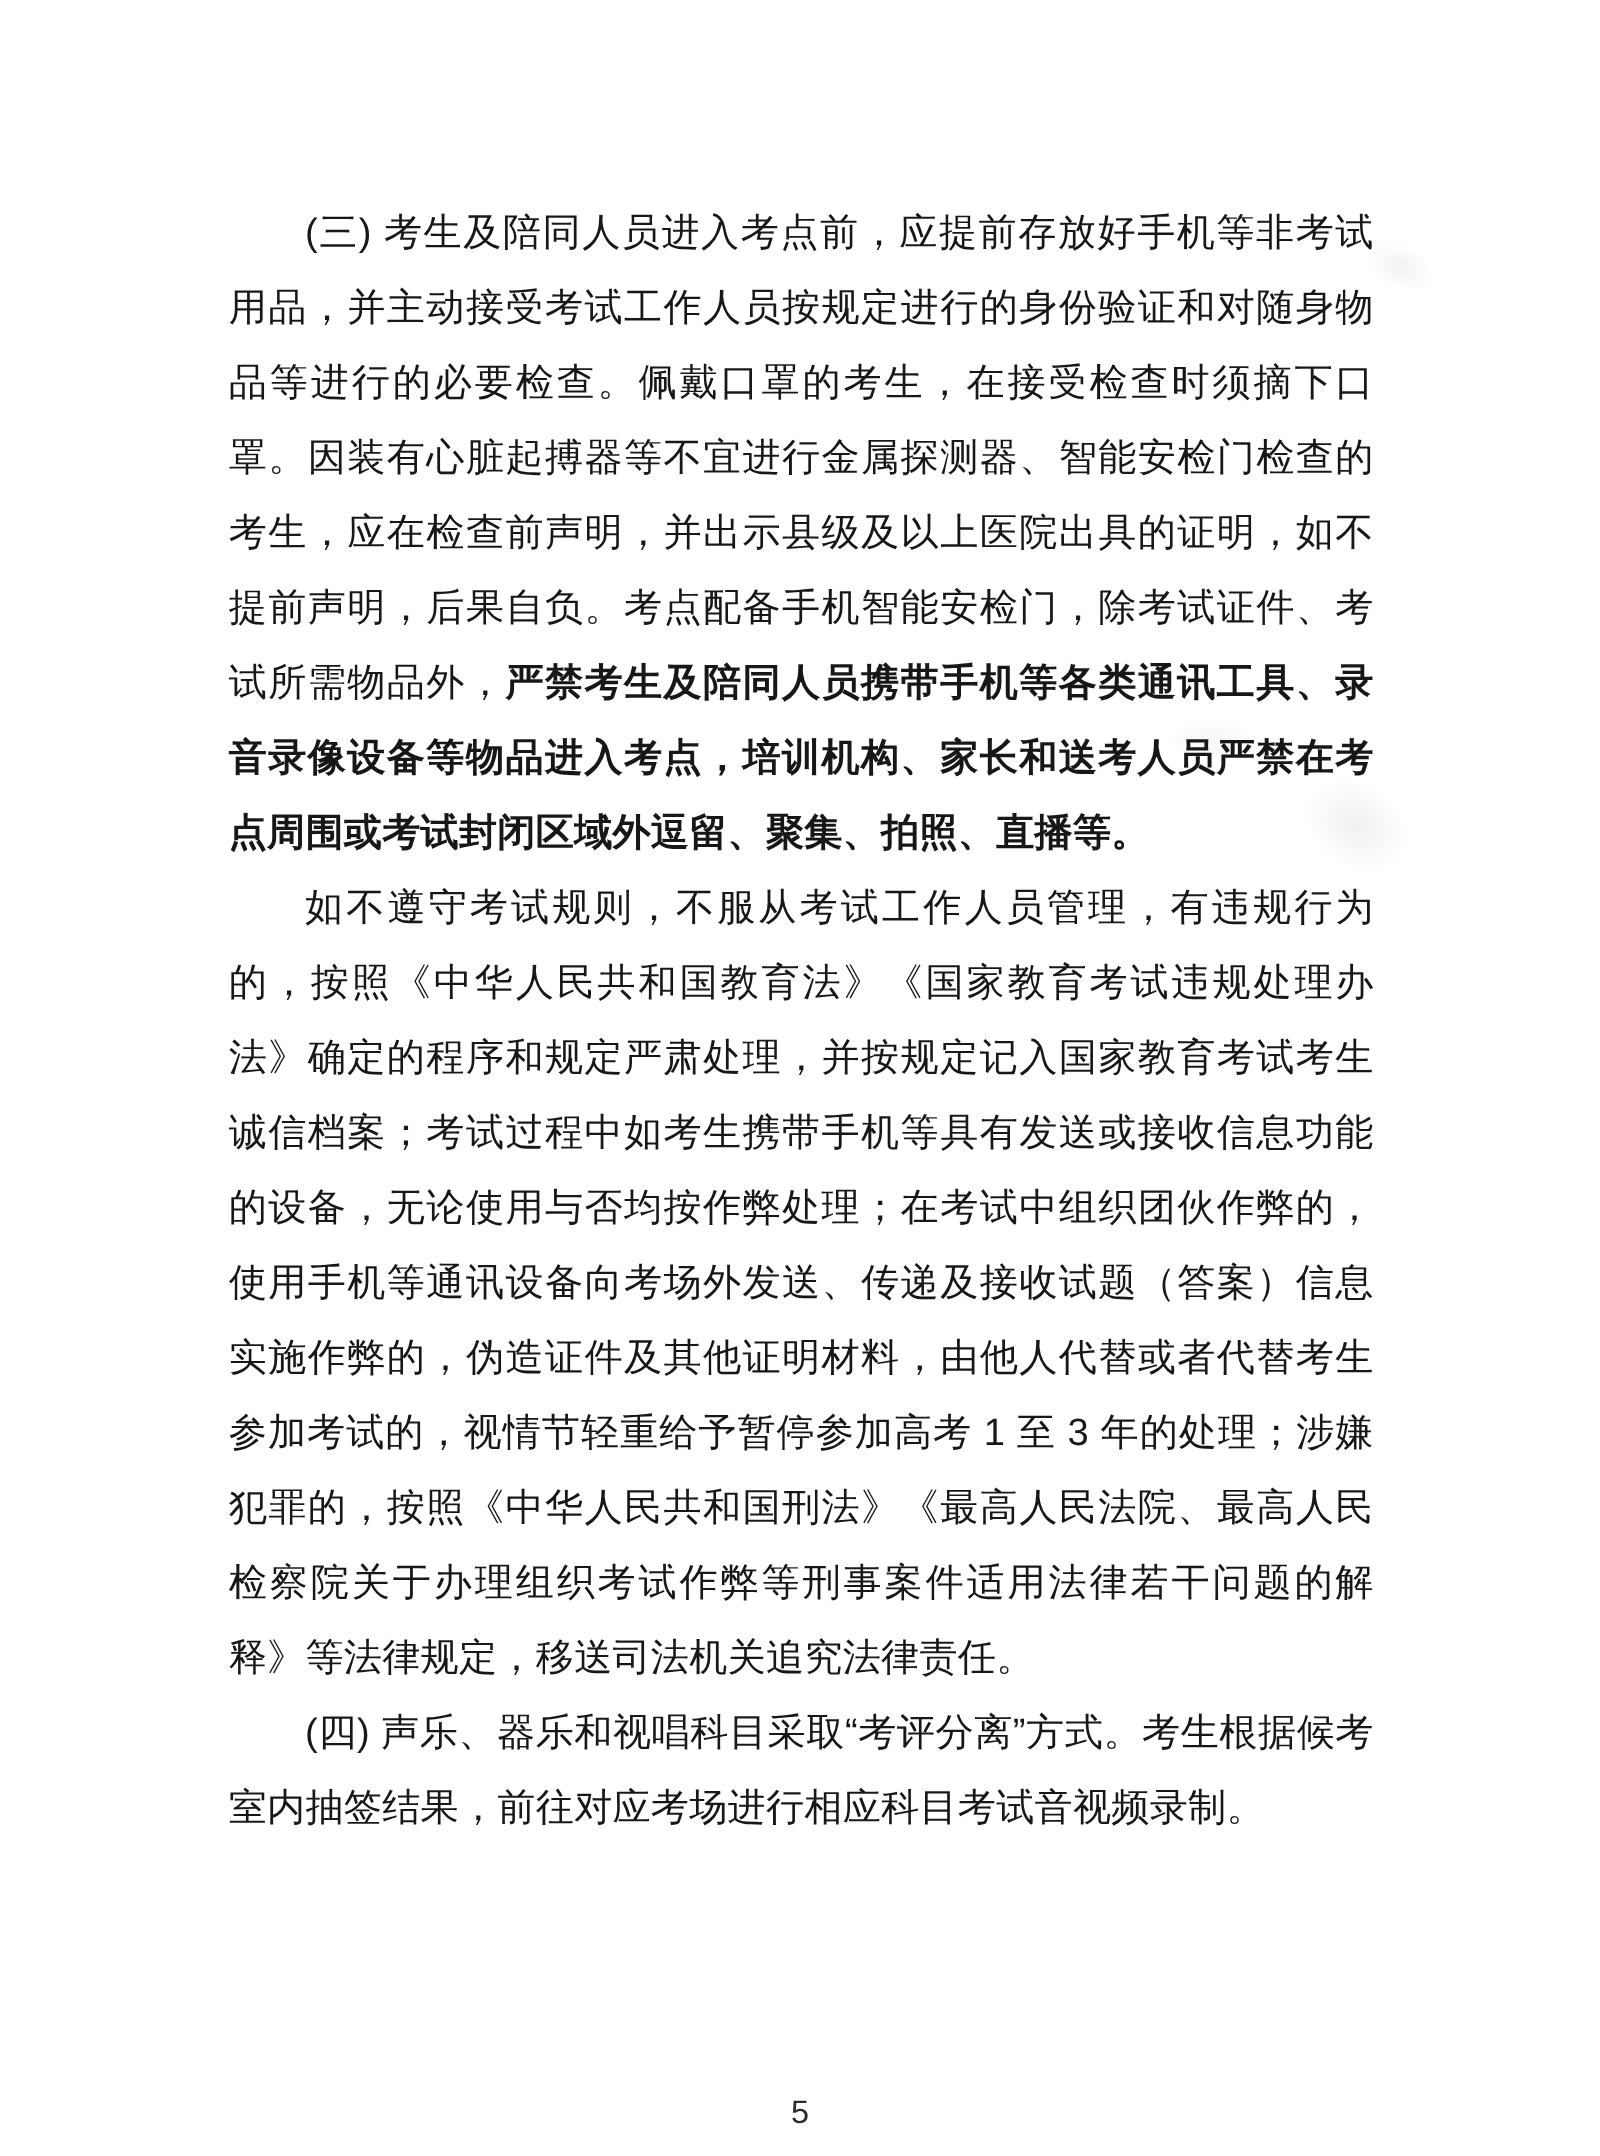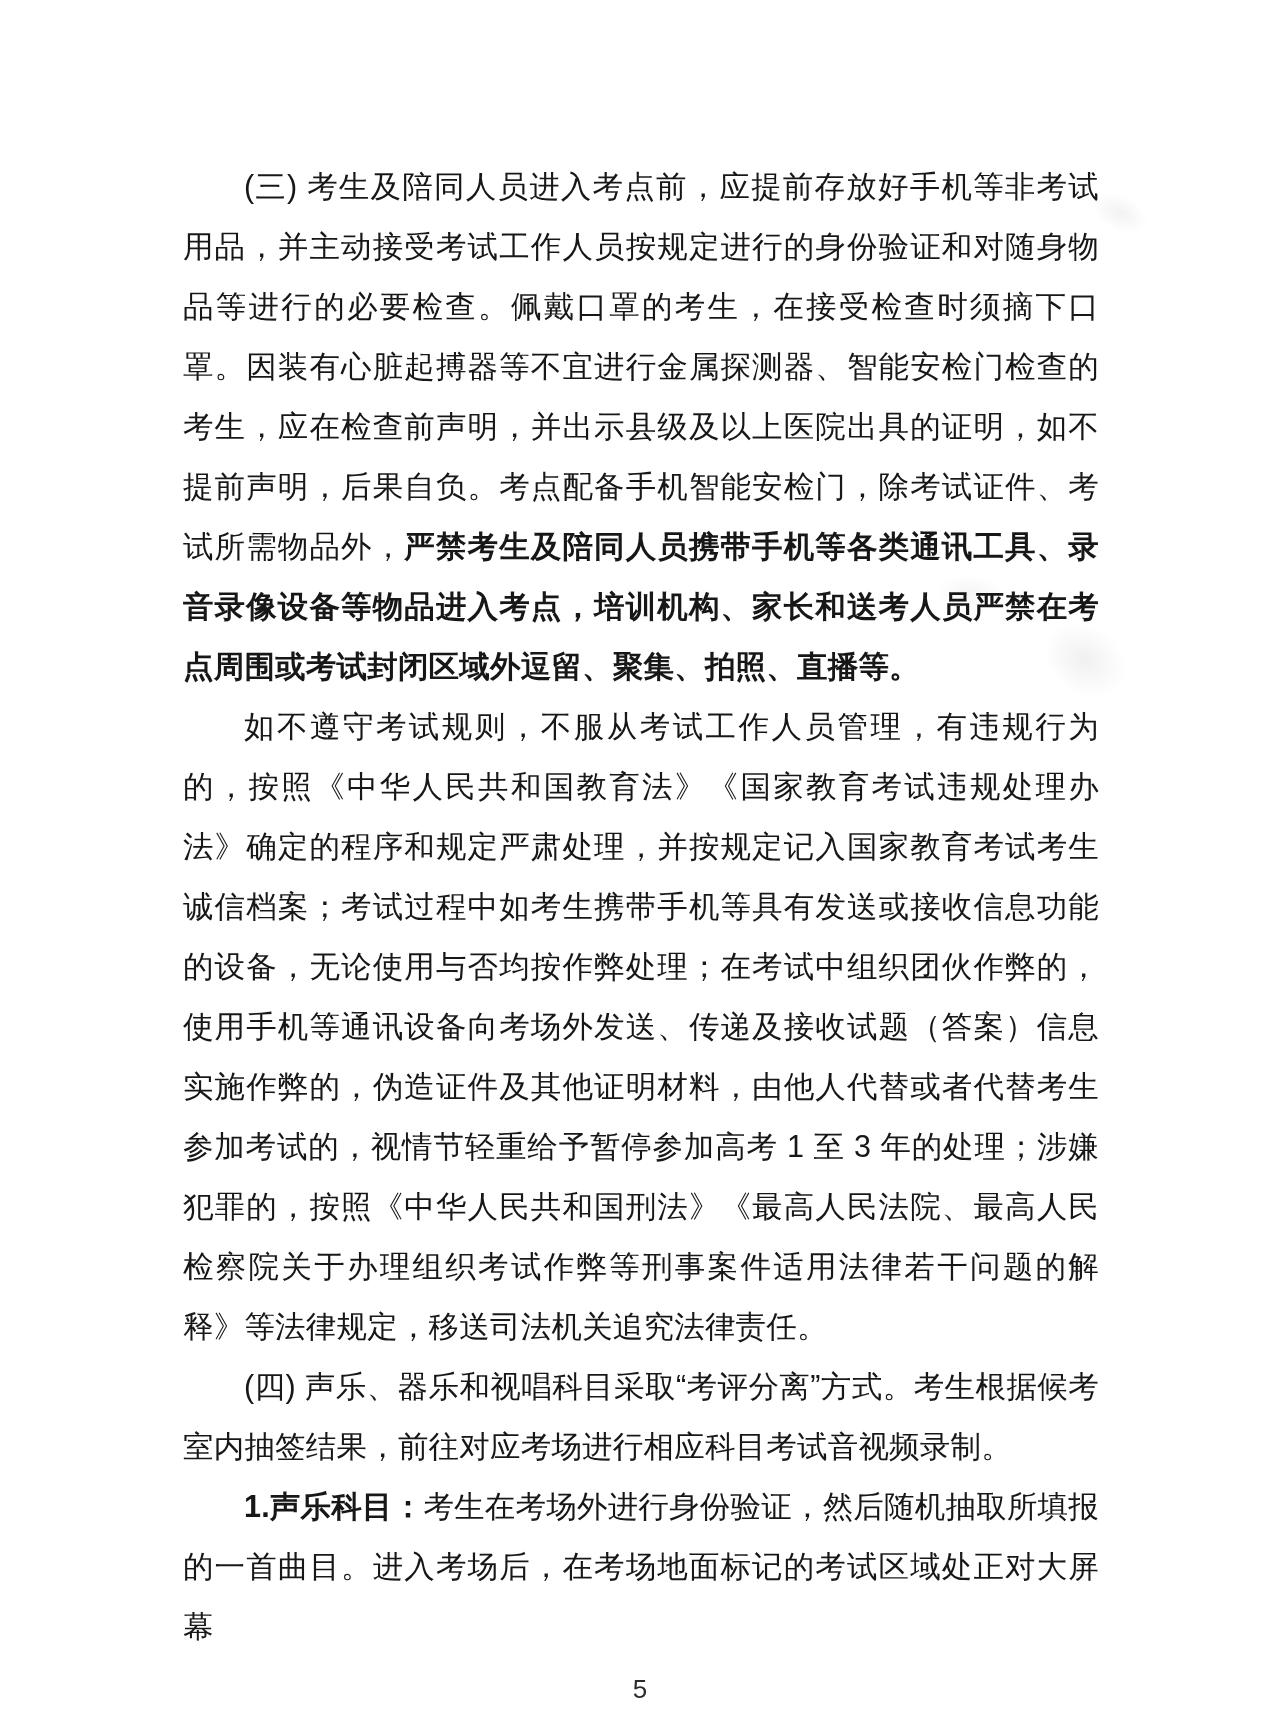--- a/index.html
+++ b/index.html
@@ -82,23 +82,20 @@
     </p>
 
     <p class="doc-para">
       <span class="run">如不遵守考试规则，不服从考试工作人员管理，有违规行为的，按照《中华人民共和国教育法》《国家教育考试违规处理办法》确定的程序和规定严肃处理，并按规定记入国家教育考试考生诚信档案；考试过程中如考生携带手机等具有发送或接收信息功能的设备，无论使用与否均按作弊处理；在考试中组织团伙作弊的，使用手机等通讯设备向考场外发送、传递及接收试题（答案）信息实施作弊的，伪造证件及其他证明材料，由他人代替或者代替考生参加考试的，视情节轻重给予暂停参加高考 1 至 3 年的处理；涉嫌犯罪的，按照《中华人民共和国刑法》《最高人民法院、最高人民检察院关于办理组织考试作弊等刑事案件适用法律若干问题的解释》等法律规定，移送司法机关追究法律责任。</span>
     </p>
 
     <p class="doc-para">
       <span class="run">(四) 声乐、器乐和视唱科目采取“考评分离”方式。考生根据候考室内抽签结果，前往对应考场进行相应科目考试音视频录制。</span>
     </p>
 
-    <p class="doc-para">
-      <span class="run bold">1.声乐科目：</span><span class="run">考生在考场外进行身份验证，然后随机抽取所填报的一首曲目。进入考场后，在考场地面标记的考试区域处正对大屏幕</span>
-    </p>
 
   </div>
 
   <div class="scan-artifact artifact-streak-1"></div>
   <div class="scan-artifact artifact-streak-2"></div>
   <div class="scan-artifact artifact-smudge-1"></div>
 
   <div class="page-number">5</div>
 
 </div>

